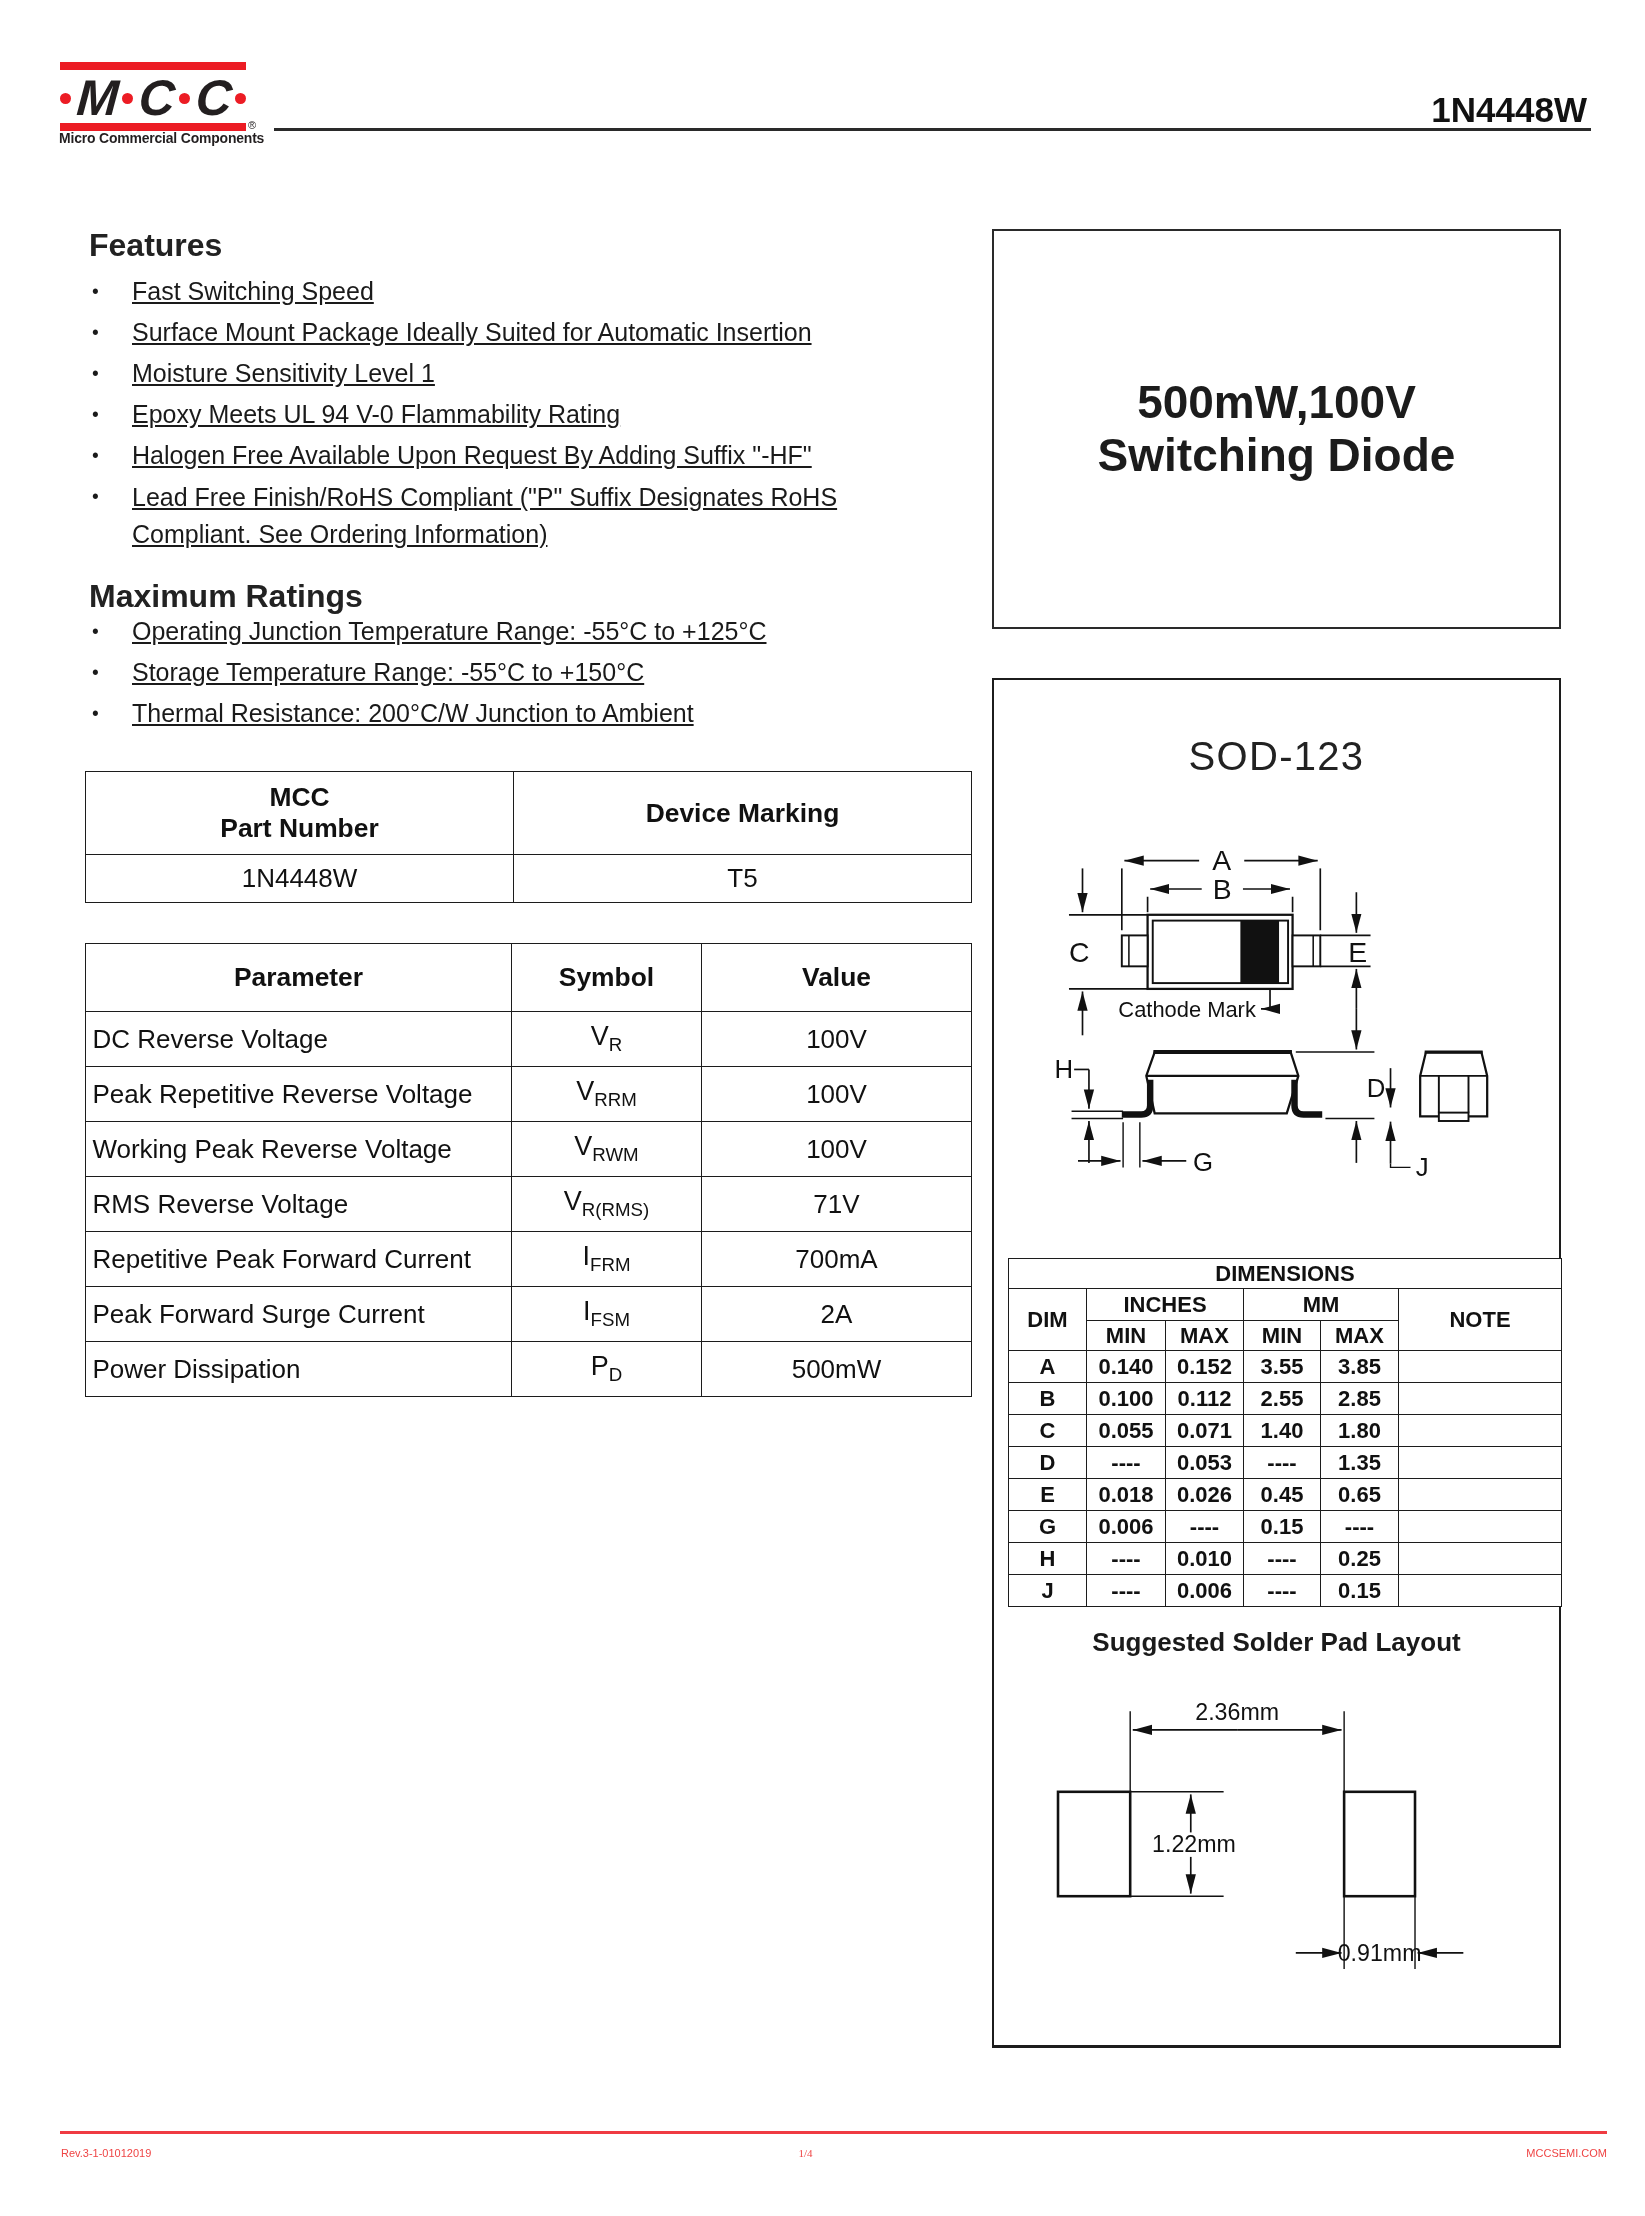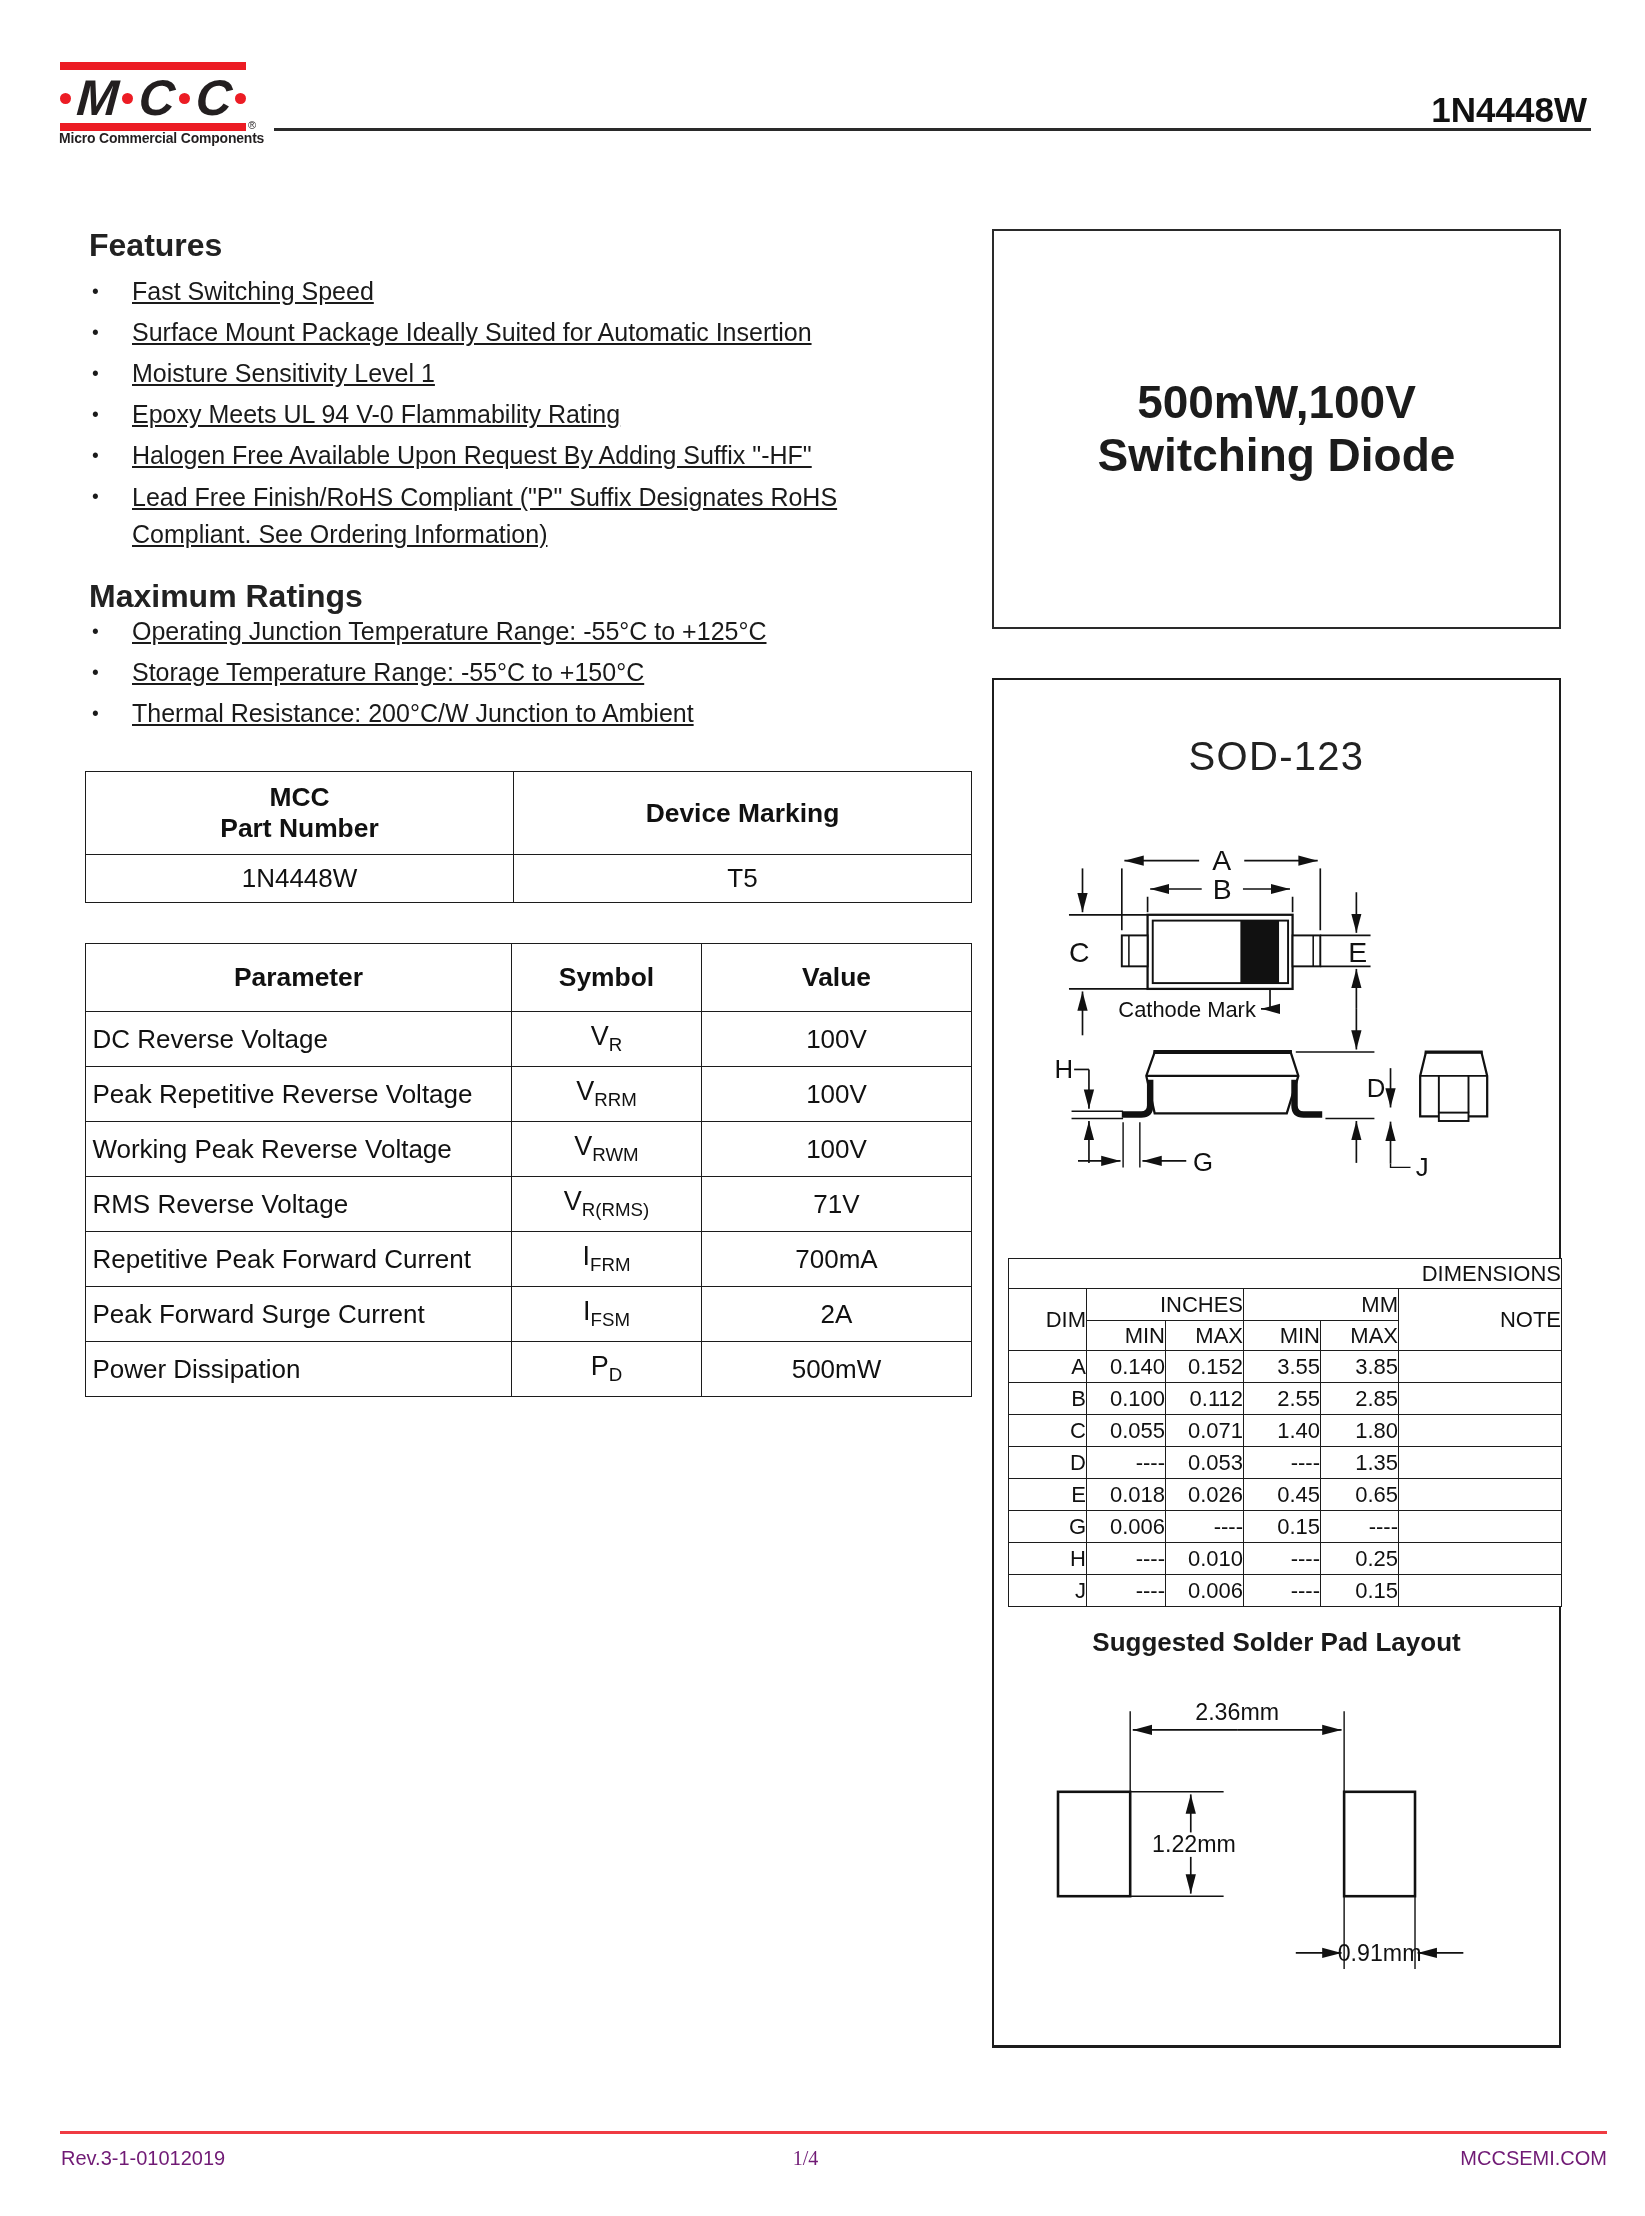--- a/index.html
+++ b/index.html
@@ -47,32 +47,32 @@
              display:flex;flex-direction:column;align-items:center;justify-content:center;}
   .title-box .tl{font-size:46px;font-weight:bold;line-height:53px;color:#1c1c1c;text-align:right;}
   .sod-box{position:absolute;left:992px;top:678px;width:569px;height:1370px;
            border:2.6px solid #1c1c1c;border-bottom-width:3.9px;box-sizing:border-box;}
   .sod-title{position:absolute;left:0;top:54px;width:100%;text-align:center;
              font-size:40px;color:#222;letter-spacing:1.3px;}
   .pkg-svg{position:absolute;left:-2.6px;top:-2.6px;width:569px;height:1370px;}
 
   
   #dims-table{left:14px;top:578px;width:553px;border-collapse:collapse;table-layout:fixed;position:absolute;background:#fff;}
-  #dims-table td,#dims-table th{border:1.9px solid #1c1c1c;text-align:right;vertical-align:middle;
-      font-size:22px;font-weight:normal;color:#111;padding:0;}
+  #dims-table td,#dims-table th{border:1.9px solid #1c1c1c;text-align:center;vertical-align:middle;
+      font-size:22px;font-weight:bold;color:#111;padding:0;}
   #dims-table .trow{height:30px;font-size:24.5px;}
   #dims-table .h2{height:32px;font-size:23px;}
   #dims-table .h3{height:30px;font-size:23px;}
   #dims-table tr.d{height:32px;}
   .solder-title{position:absolute;left:0;top:947px;width:100%;text-align:center;
                 font-size:26px;font-weight:bold;color:#1a1a1a;}
 
   
   .footer-rule{position:absolute;left:60px;top:2131px;width:1547px;height:2.6px;background:#ef3b42;}
-  .ftext{position:absolute;top:2147px;font-size:20px;color:#701a75;}
+  .ftext{position:absolute;top:2147px;font-size:11px;color:#ef4444;}
 </style>
 </head>
 <body>
 
 <div class="page">
 
   <div>
     <div class="logo-bar" style="top:62px;"></div>
     <div class="logo-row">
       <span class="logo-dot"></span>

